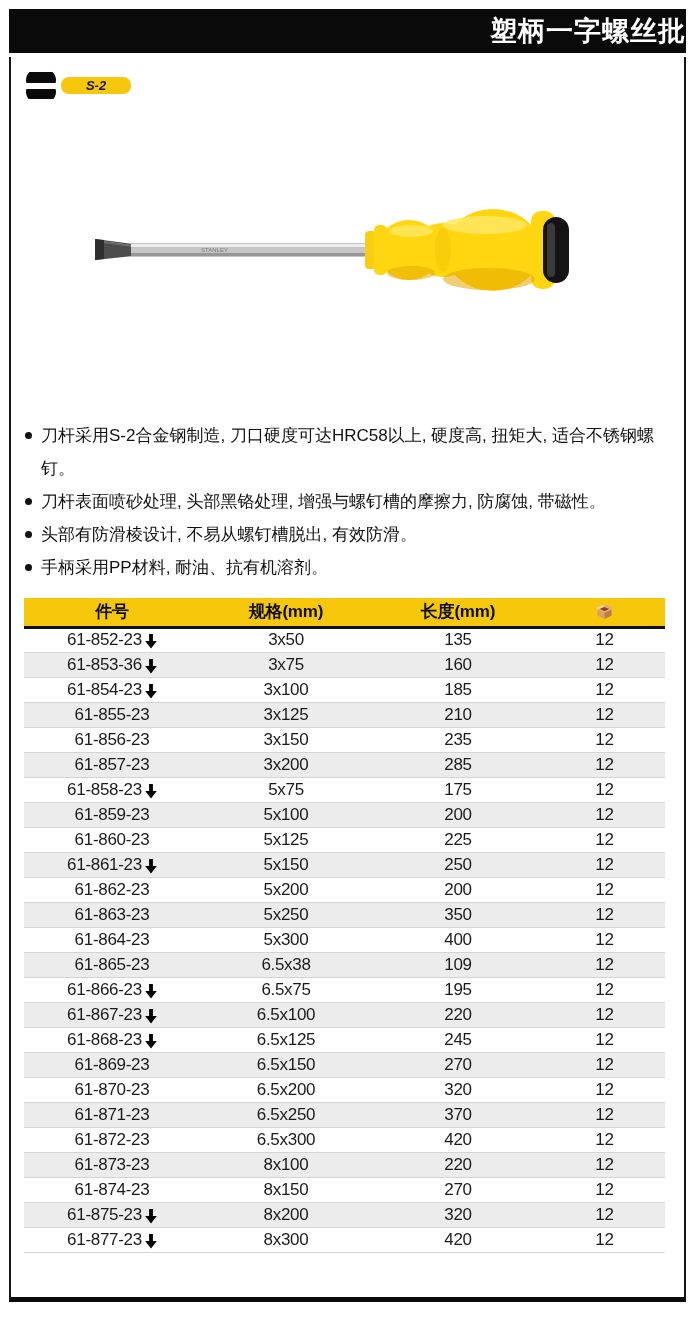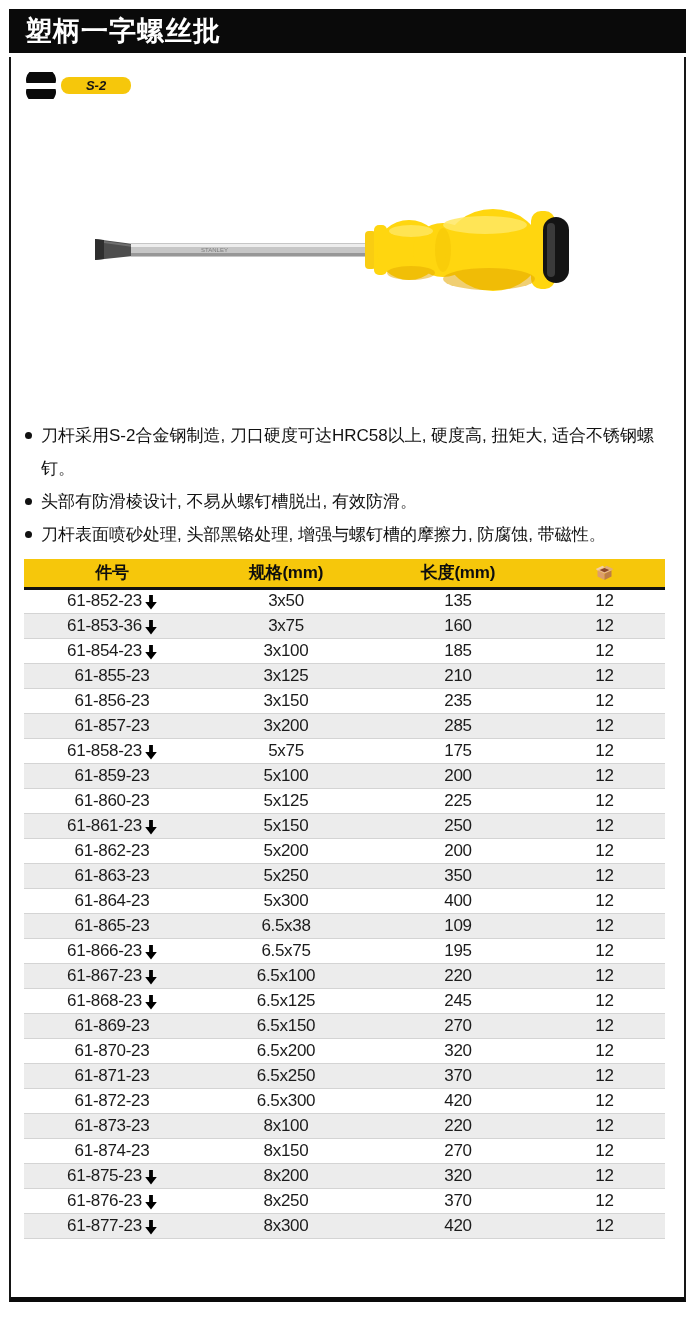--- a/index.html
+++ b/index.html
@@ -10,21 +10,21 @@
     font-family:"Liberation Sans","DejaVu Sans",sans-serif;
     color:#1b1b1b;
     position:relative;
   }
   
   .header-bar {
     position:absolute; left:9px; top:9px; width:677px; height:44px;
     background:#0a0a0a; color:#ffffff;
     display:flex; align-items:center;
     padding-left:16px;
-    font-size:27px; font-weight:bold; letter-spacing:1px;
+    font-size:27px; font-weight:bold; letter-spacing:1px;justify-content:flex-end;
   }
   
   .frame {
     position:absolute; left:9px; top:57px; width:677px; height:1245px;
     border-left:2px solid #161616;
     border-right:2px solid #161616;
     border-bottom:5px solid #0a0a0a;
     background:#ffffff;
     overflow:hidden;
   }
@@ -56,21 +56,21 @@
     line-height:33px;
     color:#111111;
   }
   .features li .dot {
     position:absolute; left:1px; top:13px;
     width:7px; height:7px; border-radius:50%;
     background:#111111;
   }
   
   table.parts {
-    margin:8px 0 0 13px;
+    margin:14px 0 0 13px;
     width:641px;
     border-collapse:collapse;
     table-layout:fixed;
   }
   table.parts col.c1 { width:176px; }
   table.parts col.c2 { width:172px; }
   table.parts col.c3 { width:172px; }
   table.parts col.c4 { width:121px; }
   table.parts thead th {
     background:#f6c70b;
@@ -137,22 +137,23 @@
       <ellipse cx="318" cy="80" rx="24" ry="7" fill="#e3a800" opacity="0.5"></ellipse>
       <ellipse cx="350" cy="57" rx="8" ry="22" fill="#eebd00" opacity="0.35"></ellipse>
 
       <rect x="450" y="24" width="26" height="66" rx="13" fill="#141414"></rect>
       <rect x="454" y="30" width="8" height="54" rx="4" fill="#3a3a3a"></rect>
     </svg>
   </div>
 
   <ul class="features">
     <li><span class="dot"></span><span>刀杆采用S-2合金钢制造, 刀口硬度可达HRC58以上, 硬度高, 扭矩大, 适合不锈钢螺钉。</span></li>
+    <li><span class="dot"></span><span>刀杆表面喷砂处理, 头部黑铬处理, 增强与螺钉槽的摩擦力, 防腐蚀, 带磁性。</span></li>
     <li><span class="dot"></span><span>头部有防滑棱设计, 不易从螺钉槽脱出, 有效防滑。</span></li>
-    <li><span class="dot"></span><span>刀杆表面喷砂处理, 头部黑铬处理, 增强与螺钉槽的摩擦力, 防腐蚀, 带磁性。</span></li>
+    <li><span class="dot"></span><span>手柄采用PP材料, 耐油、抗有机溶剂。</span></li>
   </ul>
 
   <table class="parts">
     <colgroup>
         <col class="c1">
         <col class="c2">
         <col class="c3">
         <col class="c4">
       </colgroup>
     <thead>
@@ -472,33 +473,20 @@
         <svg class="arrow-svg" width="12" height="15" viewBox="0 0 12 15">
           <path d="M4.1,0 h3.8 v7 h3.9 L6,14.6 L0.2,7 h3.9 Z" fill="#000000"></path>
         </svg>
       </span>
     </td>
     <td>8x200</td>
     <td>320</td>
     <td>12</td>
   </tr>
 
-  <tr>
-    <td>
-      <span class="partwrap">
-        <span>61-876-23</span>
-        <svg class="arrow-svg" width="12" height="15" viewBox="0 0 12 15">
-          <path d="M4.1,0 h3.8 v7 h3.9 L6,14.6 L0.2,7 h3.9 Z" fill="#000000"></path>
-        </svg>
-      </span>
-    </td>
-    <td>8x250</td>
-    <td>370</td>
-    <td>12</td>
-  </tr>
 
   <tr>
     <td>
       <span class="partwrap">
         <span>61-877-23</span>
         <svg class="arrow-svg" width="12" height="15" viewBox="0 0 12 15">
           <path d="M4.1,0 h3.8 v7 h3.9 L6,14.6 L0.2,7 h3.9 Z" fill="#000000"></path>
         </svg>
       </span>
     </td>

